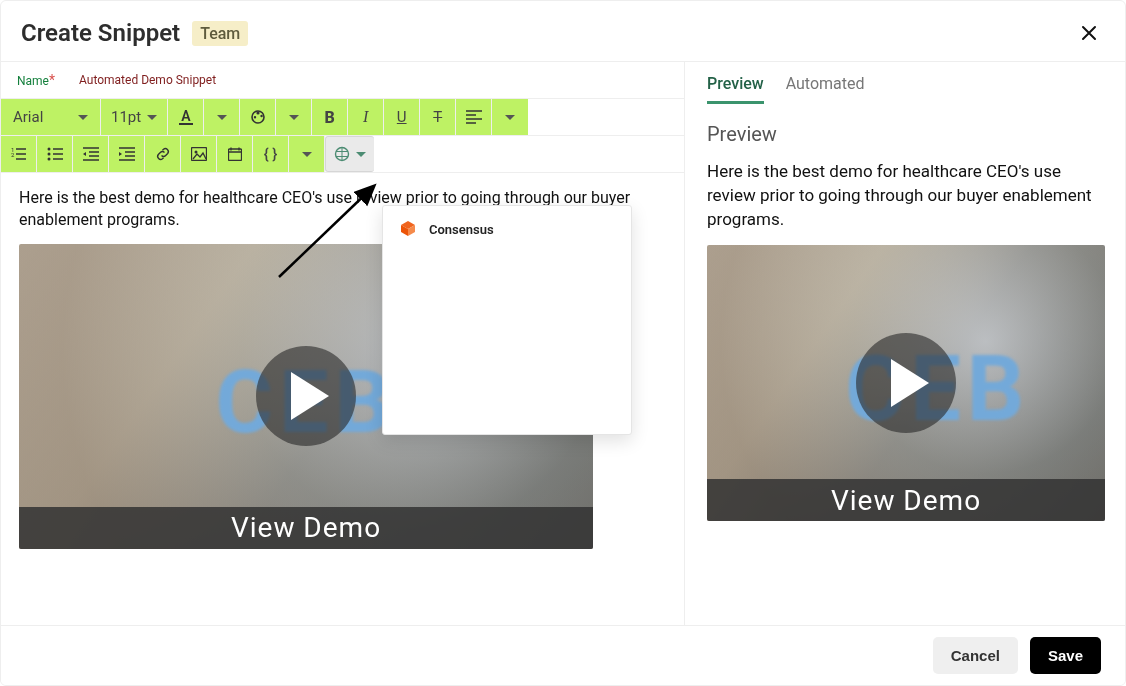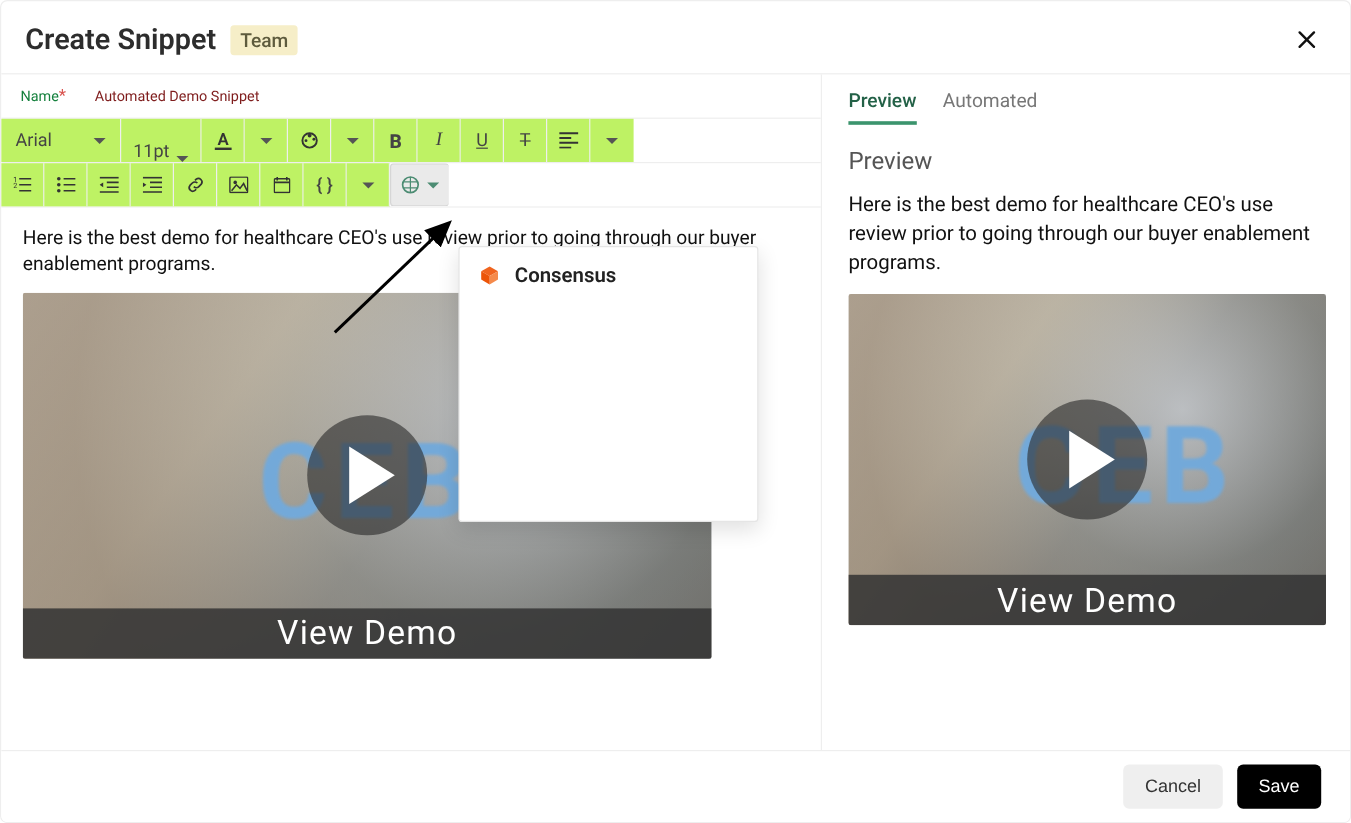--- a/index.html
+++ b/index.html
@@ -157,21 +157,21 @@
       box-shadow: 0 6px 18px rgba(0,0,0,0.12);
       border-radius: 3px;
       z-index: 10;
     }
     .dd-item {
       display: flex;
       align-items: center;
       gap: 12px;
       padding: 14px 16px;
       cursor: pointer;
-      font-size: 17px;
+      font-size: 13px;
       font-weight: 600;
       color: #222;
     }
     .dd-icon {
       width: 18px; height: 18px;
       display: flex; align-items: center; justify-content: center;
     }
     
     .annotation-arrow {
       position: absolute;
@@ -224,21 +224,21 @@
       align-items: center;
       justify-content: flex-end;
       gap: 12px;
       padding: 0 24px;
       background: #fff;
     }
     .btn {
       padding: 10px 18px;
       border-radius: 5px;
       font-size: 15px;
-      font-weight: 400;
+      font-weight: 700;
       cursor: pointer;
       border: none;
     }
     .btn-cancel { background: #efefef; color: #333; }
     .btn-save { background: #000000; color: #fff; }
     svg { display: block; }
   </style>
 </head>
 <body>
 
@@ -264,21 +264,21 @@
           <span class="name-label">Name</span><span class="req">*</span>
         </div>
         <div class="name-value">Automated Demo Snippet</div>
       </div>
 
       <div class="toolbar-row">
         <div class="tb wide">
           <span>Arial</span>
           <span class="chev"></span>
         </div>
-        <div class="tb" style="min-width:66px;justify-content:space-between;padding:0 10px;align-items:flex-end;">
+        <div class="tb" style="min-width:66px;justify-content:space-between;padding:0 10px;">
           <span>11pt</span>
           <span class="chev"></span>
         </div>
         <div class="tb">
           <svg width="18" height="18" viewBox="0 0 18 18">
               <text x="9" y="13" text-anchor="middle" font-size="14" font-weight="600" fill="#333">A</text>
               <rect x="2" y="15" width="14" height="2" fill="#333"></rect>
             </svg>
         </div>
         <div class="tb" style="border-right:1px solid #eee;">

